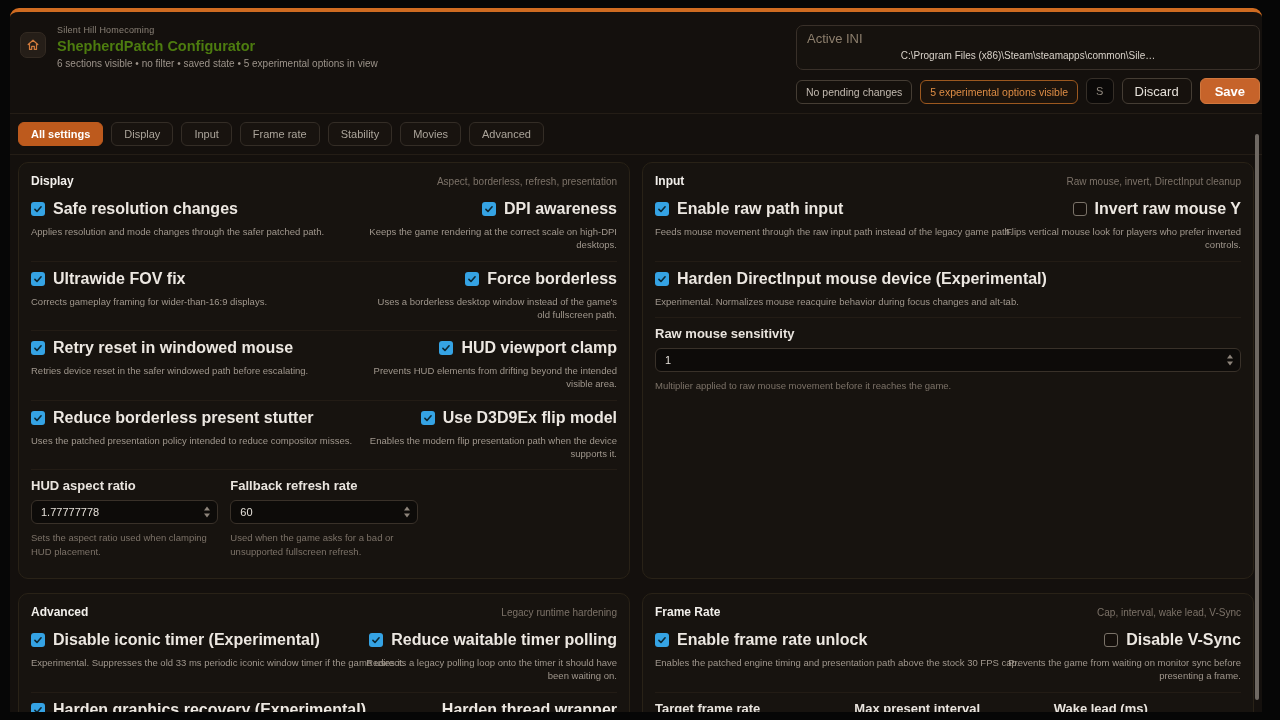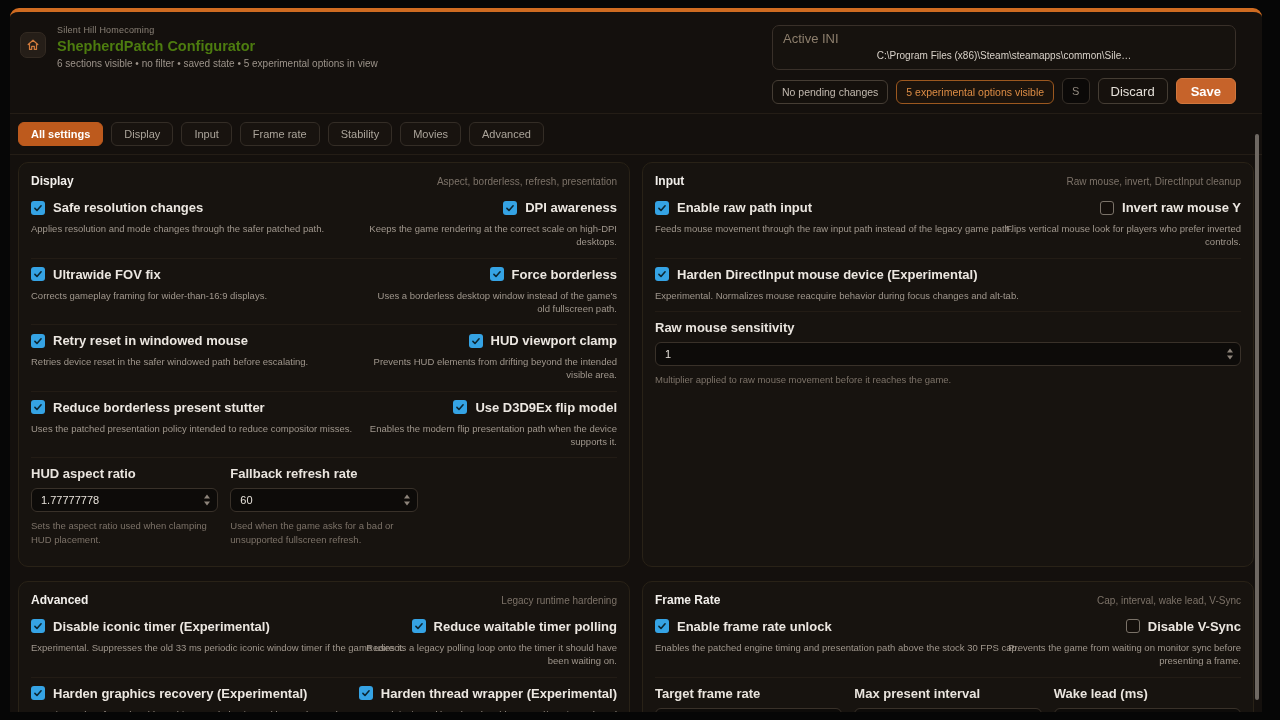--- a/index.html
+++ b/index.html
@@ -3,21 +3,21 @@
 <meta charset="utf-8">
 <style>
   * { margin:0; padding:0; box-sizing:border-box; }
   html,body { width:1280px; height:720px; background:#060606; overflow:hidden;
               font-family:"Liberation Sans", sans-serif; }
   .app { position:absolute; left:10px; top:8px; width:1252px; height:704px;
          background:#14100d; border-top:4px solid #cf6b21; border-radius:9px 9px 0 0;
          overflow:hidden; }
   
   .hdr { display:flex; justify-content:space-between; align-items:flex-start;
-         padding:13px 26px 9px 10px; border-bottom:1px solid #241d16; }
+         padding:13px 2px 9px 10px; border-bottom:1px solid #241d16; }
   .hdr-left { display:flex; gap:11px; }
   .home { width:26px; height:26px; margin-top:7px; background:#251e18; border:1px solid #332a22;
           border-radius:7px; display:flex; align-items:center; justify-content:center; cursor:pointer; }
   .game  { font-size:9px;  color:#8a8177; letter-spacing:.2px; }
   .title { font-size:14.5px; font-weight:bold; color:#4d7c0f; margin:3px 0 4px; }
   .stats { font-size:10px; color:#9c938a; }
   .hdr-right { width:464px; display:flex; flex-direction:column; gap:8px; }
   .ini-box  { border:1px solid #393029; border-radius:7px; padding:5px 10px 8px; background:#16120e; }
   .ini-label{ font-size:13px; color:#8d7f6d; }
   .ini-path { font-size:10px; color:#d9d2c9; text-align:center; margin-top:4px; white-space:nowrap; }
@@ -44,21 +44,21 @@
   .card-hd { display:flex; justify-content:space-between; align-items:baseline; padding:3px 0 4px; }
   .card-title { font-size:12px; font-weight:bold; color:#f2efeb; }
   .tagline { font-size:10px; color:#7c7268; }
   .row { padding:8px 0 9px; }
   .row.div { border-bottom:1px solid #231c15; }
   .opt-grid { display:grid; grid-template-columns:1fr 262px; }
   .opt.left  { grid-row:1; grid-column:1 / 3; }
   .opt.right { grid-row:1; grid-column:2 / 3; text-align:right; }
   .lbl-line { display:flex; gap:8px; align-items:center; }
   .opt.right .lbl-line { justify-content:flex-end; }
-  .opt-label { font-size:13px; font-weight:bold; color:#ece7e1; }
+  .opt-label { font-size:16px; font-weight:bold; color:#ece7e1; }
   .opt-desc { font-size:9.5px; color:#a0978d; margin-top:7px; line-height:1.4; }
   .opt.right .opt-desc { margin-left:auto; max-width:252px; }
   .cb { width:14px; height:14px; border-radius:3px; flex:none; display:flex;
         align-items:center; justify-content:center; cursor:pointer; }
   .cb.on  { background:#35a3e4; }
   .cb.off { background:#140f0b; border:1px solid #7a7268; }
   
   .row.fields { display:grid; gap:12px; }
   .f-label { display:block; font-size:13px; font-weight:bold; color:#e9e4de; margin-bottom:7px; }
   .numwrap { position:relative; }

